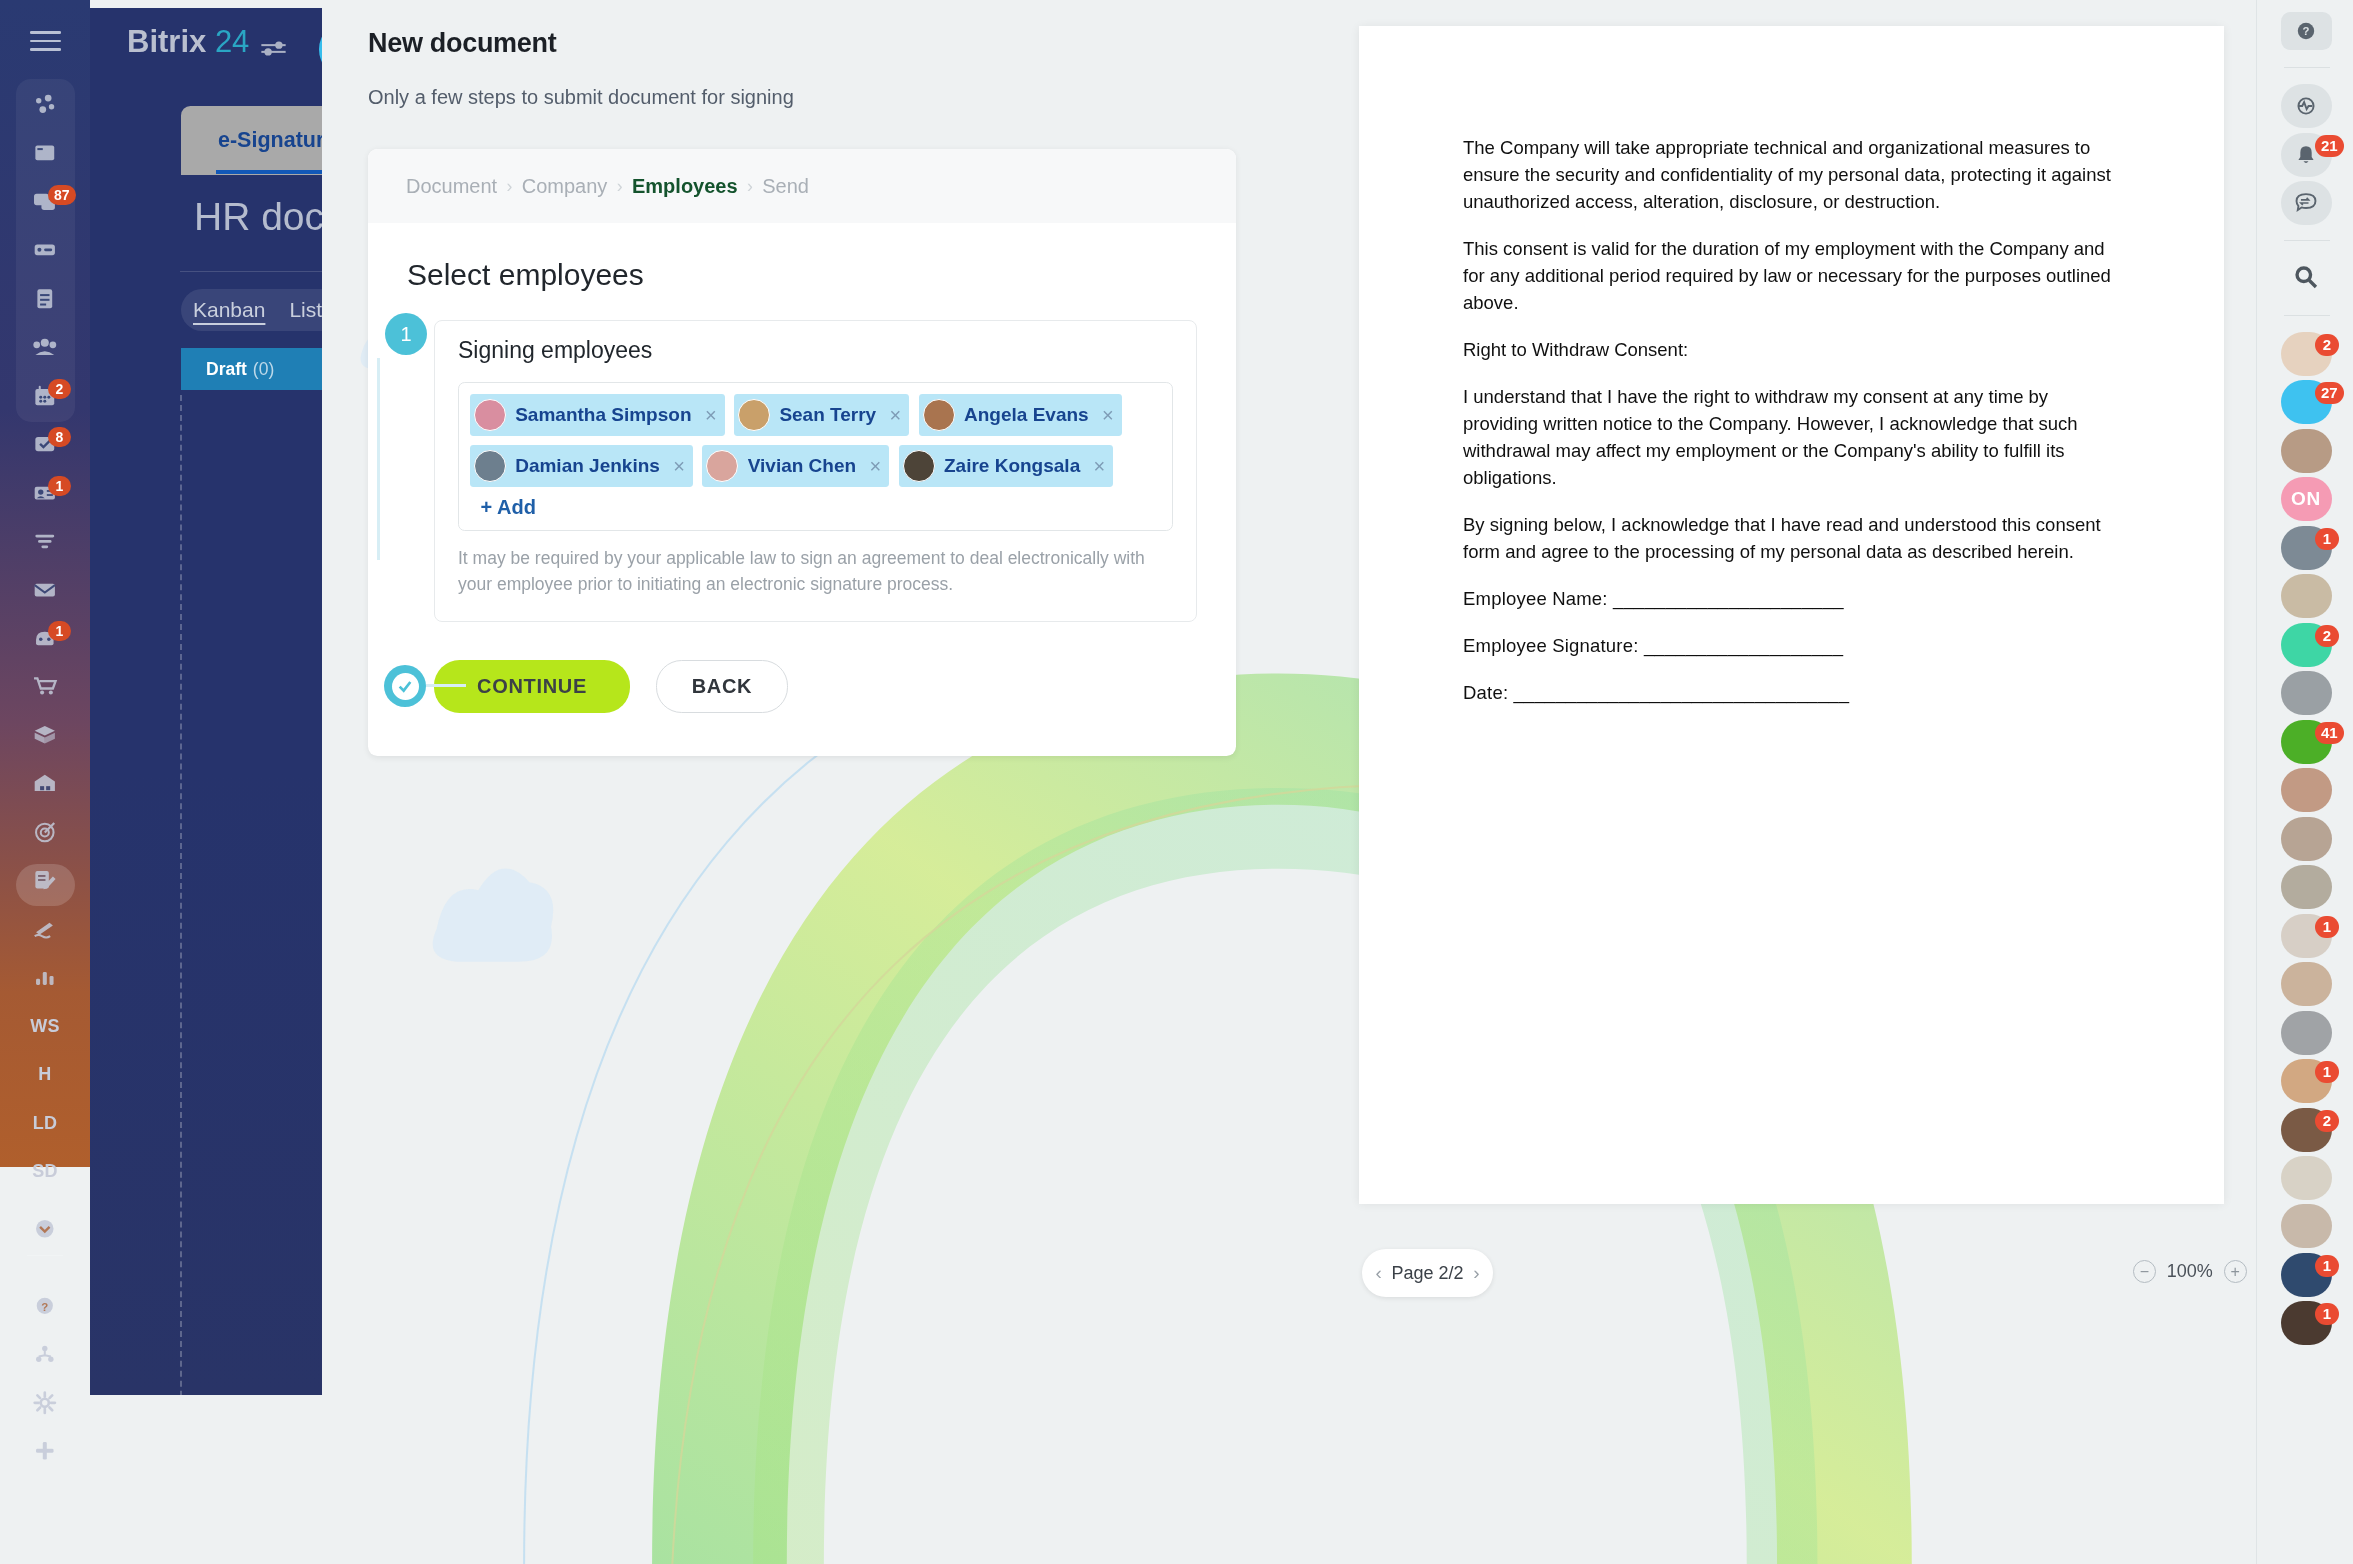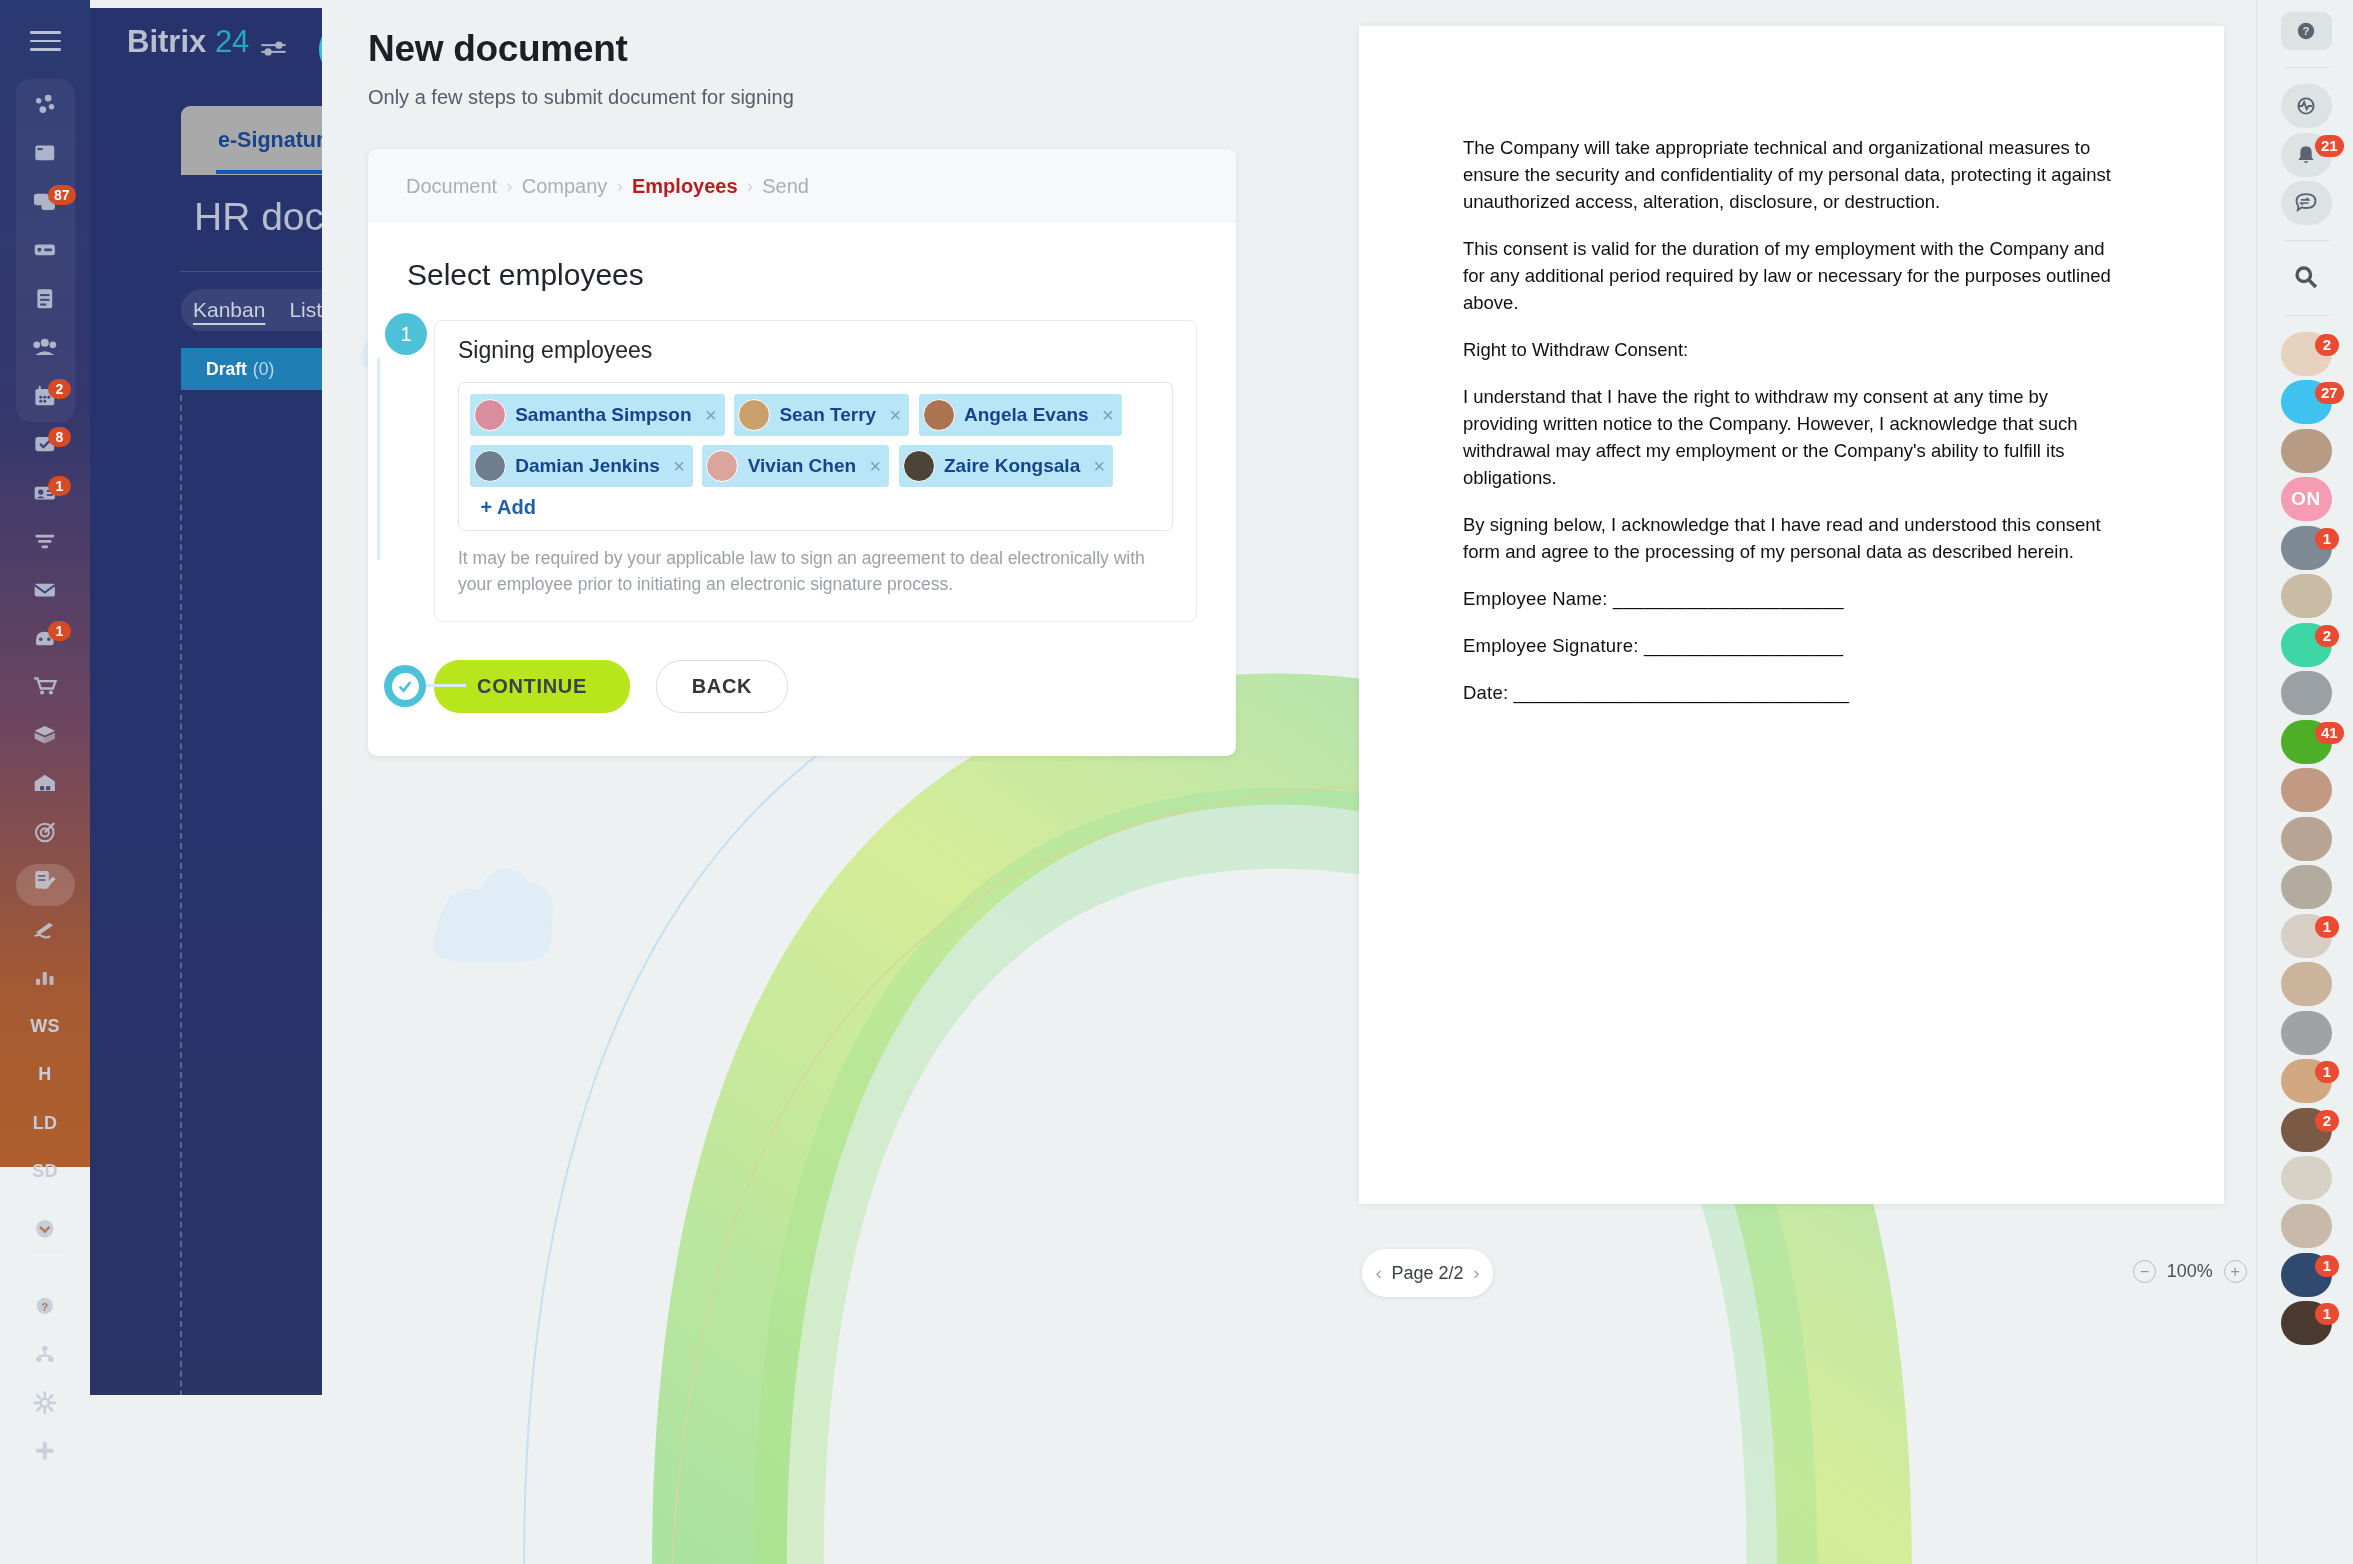--- a/index.html
+++ b/index.html
@@ -104,40 +104,40 @@
   }
 
   
   #stage{
     position:absolute; left:322px; top:0; right:98px; bottom:0;
     background:#eef1f2; overflow:hidden; z-index:8;
   }
   #bg-art{ position:absolute; left:0; top:0; width:100%; height:100%; pointer-events:none;}
 
   #page-title{
-    position:absolute; left:46px; top:28px; font-size:37px; font-weight:bold; color:#1c2026;
+    position:absolute; left:46px; top:28px; font-size:27px; font-weight:bold; color:#1c2026;
     letter-spacing:-0.3px;
   }
   #page-sub{
     position:absolute; left:46px; top:86px; font-size:20px; color:#535d6b;
   }
 
   
   #wizard{
     position:absolute; left:46px; top:149px; width:868px;
     background:#ffffff; border-radius:9.4px;
     box-shadow:0 1.3px 6.7px rgba(0,0,0,.07);
     overflow:hidden;
   }
   #breadcrumb{
     height:74px; background:#f7f8f9; display:flex; align-items:center;
     padding-left:38px; gap:9.4px; font-size:20px; color:#a9afb6;
   }
   #breadcrumb .sep{ color:#cfd4d8; font-size:17.5px;}
-  #breadcrumb .crumb.current{ color:#b91c1c; font-weight:bold;}
+  #breadcrumb .crumb.current{ color:#14532d; font-weight:bold;}
   #wizard-body{ padding:35px 39px 43px 39px; }
   #select-title{ font-size:30px; color:#21262c; margin-bottom:28px; }
 
   #step-box{
     border:1.3px solid #e7eaec; border-radius:8px;
     margin-left:27px; padding:19px 23px 24px 23px; position:relative;
   }
   #step-num{
     position:absolute; left:-50px; top:-8px; width:42px; height:42px; border-radius:50%;
     background:#4cc1d8; color:#fff; font-size:20px;

